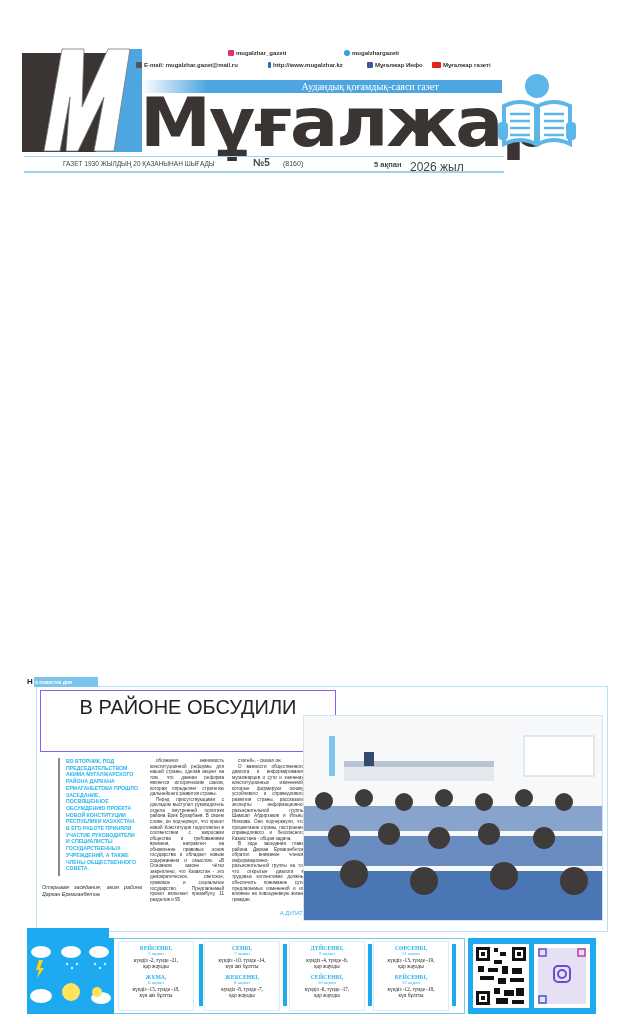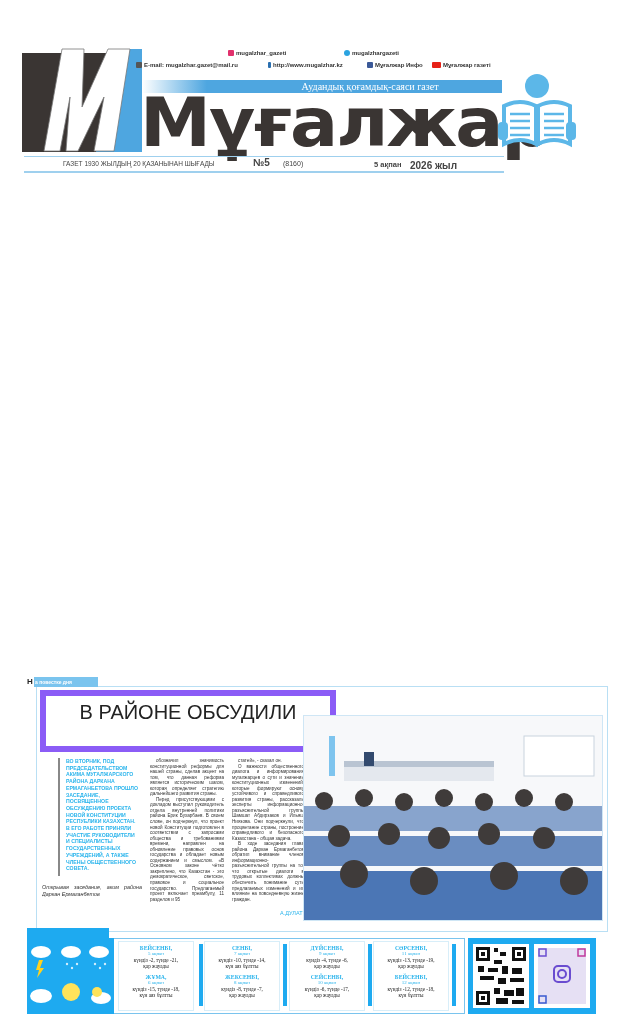--- a/index.html
+++ b/index.html
@@ -17,21 +17,21 @@
   .meta-line { left: 24px; width: 480px; height: 1px; background: #9fd0ee; }
   .meta-text { top: 160px; font-size: 6.5px; color: #444; white-space: nowrap; }
   .rubric { height: 10px; background: #7ac4ee; font-size: 5px; color: #fff; font-weight: bold; padding-left: 9px; line-height: 10px; }
   .rubric-letter { position: absolute; left: 0; top: 0; width: 8px; height: 10px; background: #fff; color: #222; font-size: 8px; font-weight: bold; line-height: 10px; text-align: center; }
 
   .col { font-size: 4.6px; line-height: 5.55px; color: #333; text-align: justify; overflow: hidden; }
   .col p { text-indent: 6px; }
 
   
   .sec2-frame { left: 36px; top: 686px; width: 572px; height: 246px; border: 1px solid #b9dff4; }
-  .headline2-box { left: 40px; top: 690px; width: 296px; height: 62px; border: 6px solid #8b5cf6; text-align: center; }
+  .headline2-box { left: 40px; top: 690px; width: 296px; height: 62px; border: 1px solid #8b5cf6; text-align: center; }
   .h2a { font-size: 20px; line-height: 26px; color: #222; padding-top: 3px; }
   .h2b { font-size: 20px; line-height: 26px; color: #2ab4ec; }
   .lead2 { left: 58px; top: 758px; width: 80px; height: 118px; border-left: 2px solid #888; padding-left: 6px; color: #2ab4ec; font-size: 5.2px; font-weight: bold; line-height: 6.7px; text-transform: uppercase; }
   .photo2 { left: 303px; top: 715px; width: 300px; height: 206px; background: linear-gradient(180deg, #fbfbfc 0%, #f4f6f9 40%, #dde6f1 100%); overflow: hidden; border: 1px solid #cfe6f5; }
 
   
   .weather-frame { left: 27px; top: 938px; width: 438px; height: 76px; border: 1px solid #7ac4ee; }
   .weather-icons { left: 27px; top: 938px; width: 87px; height: 76px; background: #1eaaf0; }
   .weather-card { width: 76px; height: 70px; border: 1px solid #d8eef9; background: #fff; text-align: center; font-family: "Liberation Serif", serif; font-size: 5.2px; line-height: 6px; padding-top: 3px; }
   .wc-bar { position: absolute; top: 6px; width: 4px; height: 62px; background: #1eaaf0; }
@@ -94,21 +94,21 @@
   </g>
   <rect x="0" y="50" width="10" height="18" rx="4" fill="#5cb7e8"></rect>
   <rect x="68" y="50" width="10" height="18" rx="4" fill="#5cb7e8"></rect>
 </svg>
 
 <div class="abs meta-line" style="top:156px;"></div>
 <div class="abs meta-text" style="left:63px;">ГАЗЕТ 1930 ЖЫЛДЫҢ 20 ҚАЗАНЫНАН ШЫҒАДЫ</div>
 <div class="abs meta-text" style="left:253px;top:157px;font-size:10px;font-weight:bold;">№5</div>
 <div class="abs meta-text" style="left:283px;font-size:7px;">(8160)</div>
 <div class="abs meta-text" style="left:374px;font-size:7.5px;font-weight:bold;">5 ақпан</div>
-<div class="abs meta-text" style="left:410px;font-size:10px;font-weight:bold;">2026 жыл</div>
+<div class="abs meta-text" style="left:410px;font-size:12px;font-weight:normal;">2026 жыл</div>
 <div class="abs meta-line" style="top:171px;height:2px;"></div>
 
 <div class="abs sec2-frame"></div>
 <div class="abs rubric" style="left:26px;top:677px;width:72px;">
   <span class="rubric-letter">Н</span>
   <span>а повестке дня</span>
 </div>
 <div class="abs headline2-box">
   <div class="h2a">В РАЙОНЕ ОБСУДИЛИ</div>
 </div>

